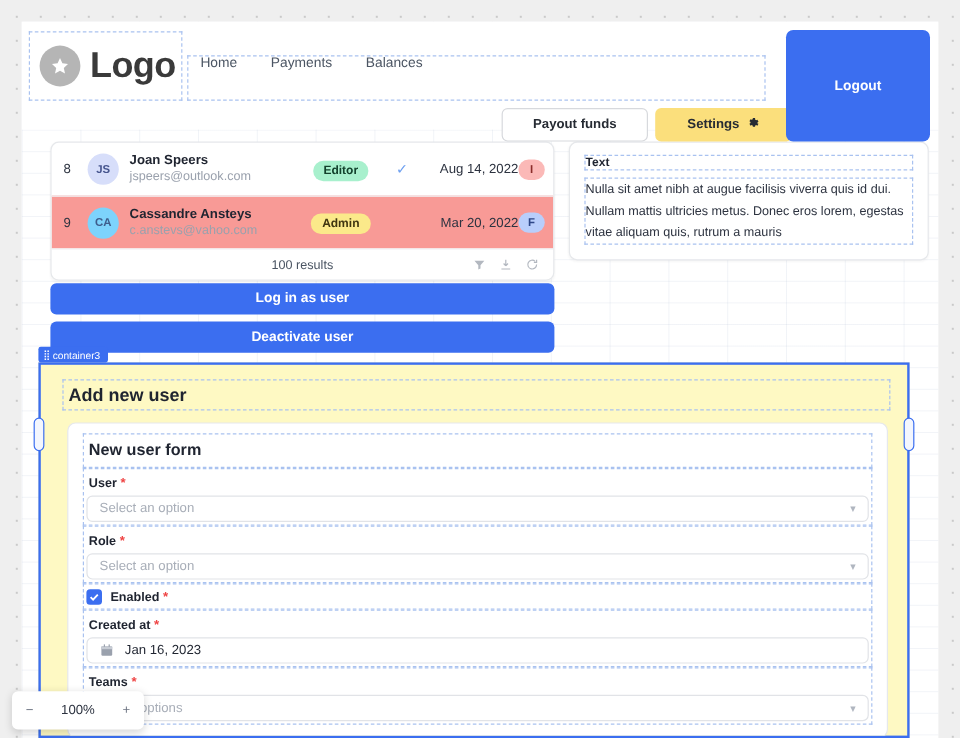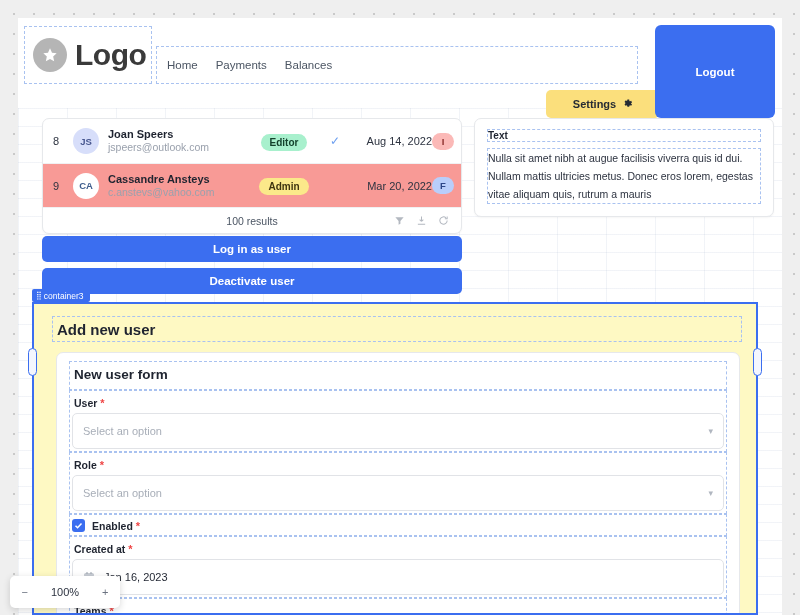--- a/index.html
+++ b/index.html
@@ -59,21 +59,21 @@
     flex: 0 0 auto;
   }
   .logo-circle svg { display:block; }
   .logo-text {
     font-size: 30px; font-weight: 700; color: #3a3a3a;
     letter-spacing: -0.5px; line-height: 1;
   }
   .nav {
     position: absolute; left: 138px; top: 28px;
     width: 482px; height: 38px;
-    display: flex; align-items: center; gap: 18px;
+    display: flex; gap: 28px;
     padding-left: 10px;
   }
   .nav a {
     font-size: 11.5px; color: #4b5563; text-decoration: none;
   }
 
   .btn-payout {
     position: absolute; left: 400px; top: 72px;
     width: 122px; height: 28px;
     border: 1px solid #d7d9dd; border-radius: 5px;
@@ -127,21 +127,21 @@
   .t-row:first-child { border-top: 0; }
   .t-row.highlight { background: #f89a96; }
   .t-idx { width: 20px; font-size: 11px; color: #2d3340; flex: 0 0 auto; }
   .avatar {
     width: 26px; height: 26px; border-radius: 50%;
     display: flex; align-items: center; justify-content: center;
     font-size: 9.5px; font-weight: 700;
     flex: 0 0 auto; margin-right: 9px;
   }
   .av-js { background: #d7defa; color: #47568f; }
-  .av-ca { background: #ffffff; color: #3e5d8c; }
+  .av-ca { background: #7dd3fc; color: #3e5d8c; }
   .t-person { width: 142px; flex: 0 0 auto; }
   .t-name { font-size: 11px; color: #1f2430; line-height: 13px; font-weight: 700; }
   .t-email { font-size: 10.5px; color: #9aa1ad; line-height: 13px; }
   .badge {
     display: inline-flex; align-items: center; justify-content: center;
     height: 17px; padding: 0 9px; border-radius: 9px;
     font-size: 10px; font-weight: 700;
   }
   .bg-editor { background: #a8f0cd; color: #13412c; }
   .bg-admin  { background: #fbe98a; color: #3f3510; }
@@ -242,21 +242,21 @@
     padding: 5px 4px 7px;
   }
   .field { padding: 3px 2px 2px; }
   .flabel {
     font-size: 10.5px; font-weight: 700; color: #1f2430;
     padding: 3px 2px 4px;
     display: flex; align-items: center; gap: 3px;
   }
   .req { color: #ef4444; font-size: 11px; line-height: 8px; }
   .fctl {
-    height: 36px; width: 100%;
+    height: 22px; width: 100%;
     border: 1px solid #e1e3e7; border-radius: 5px;
     background: #fff;
     display: flex; align-items: center;
     padding: 0 10px;
     font-size: 11px; color: #1f2430;
     cursor: pointer;
   }
   .fctl .ph { color: #a8aeb8; }
   .fctl .chev { margin-left: auto; color: #b0b6c0; font-size: 9px; }
   .fctl .cal { margin-right: 9px; display: flex; }
@@ -299,20 +299,21 @@
       </span>
       <span class="logo-text">Logo</span>
     </div>
 
     <nav class="nav dbox-tight">
       <a href="#">Home</a>
       <a href="#">Payments</a>
       <a href="#">Balances</a>
     </nav>
 
+    <button class="btn-payout">Payout funds</button>
 
     <button class="btn-settings">
       <span>Settings</span>
       <span>
         <svg width="11" height="11" viewBox="0 0 24 24" fill="#262b33">
             <path d="M12 8a4 4 0 1 0 0 8 4 4 0 0 0 0-8zm0 6a2 2 0 1 1 0-4 2 2 0 0 1 0 4z"></path>
             <path d="M20 12.9v-1.8l2-1.5-2-3.4-2.3 1a7.8 7.8 0 0 0-1.6-.9L15.7 3h-3.9l-.4 2.3c-.6.2-1.1.5-1.6.9l-2.3-1-2 3.4 2 1.5v1.8l-2 1.5 2 3.4 2.3-1c.5.4 1 .7 1.6.9l.4 2.3h3.9l.4-2.3c.6-.2 1.1-.5 1.6-.9l2.3 1 2-3.4z"></path>
           </svg>
       </span>
     </button>

